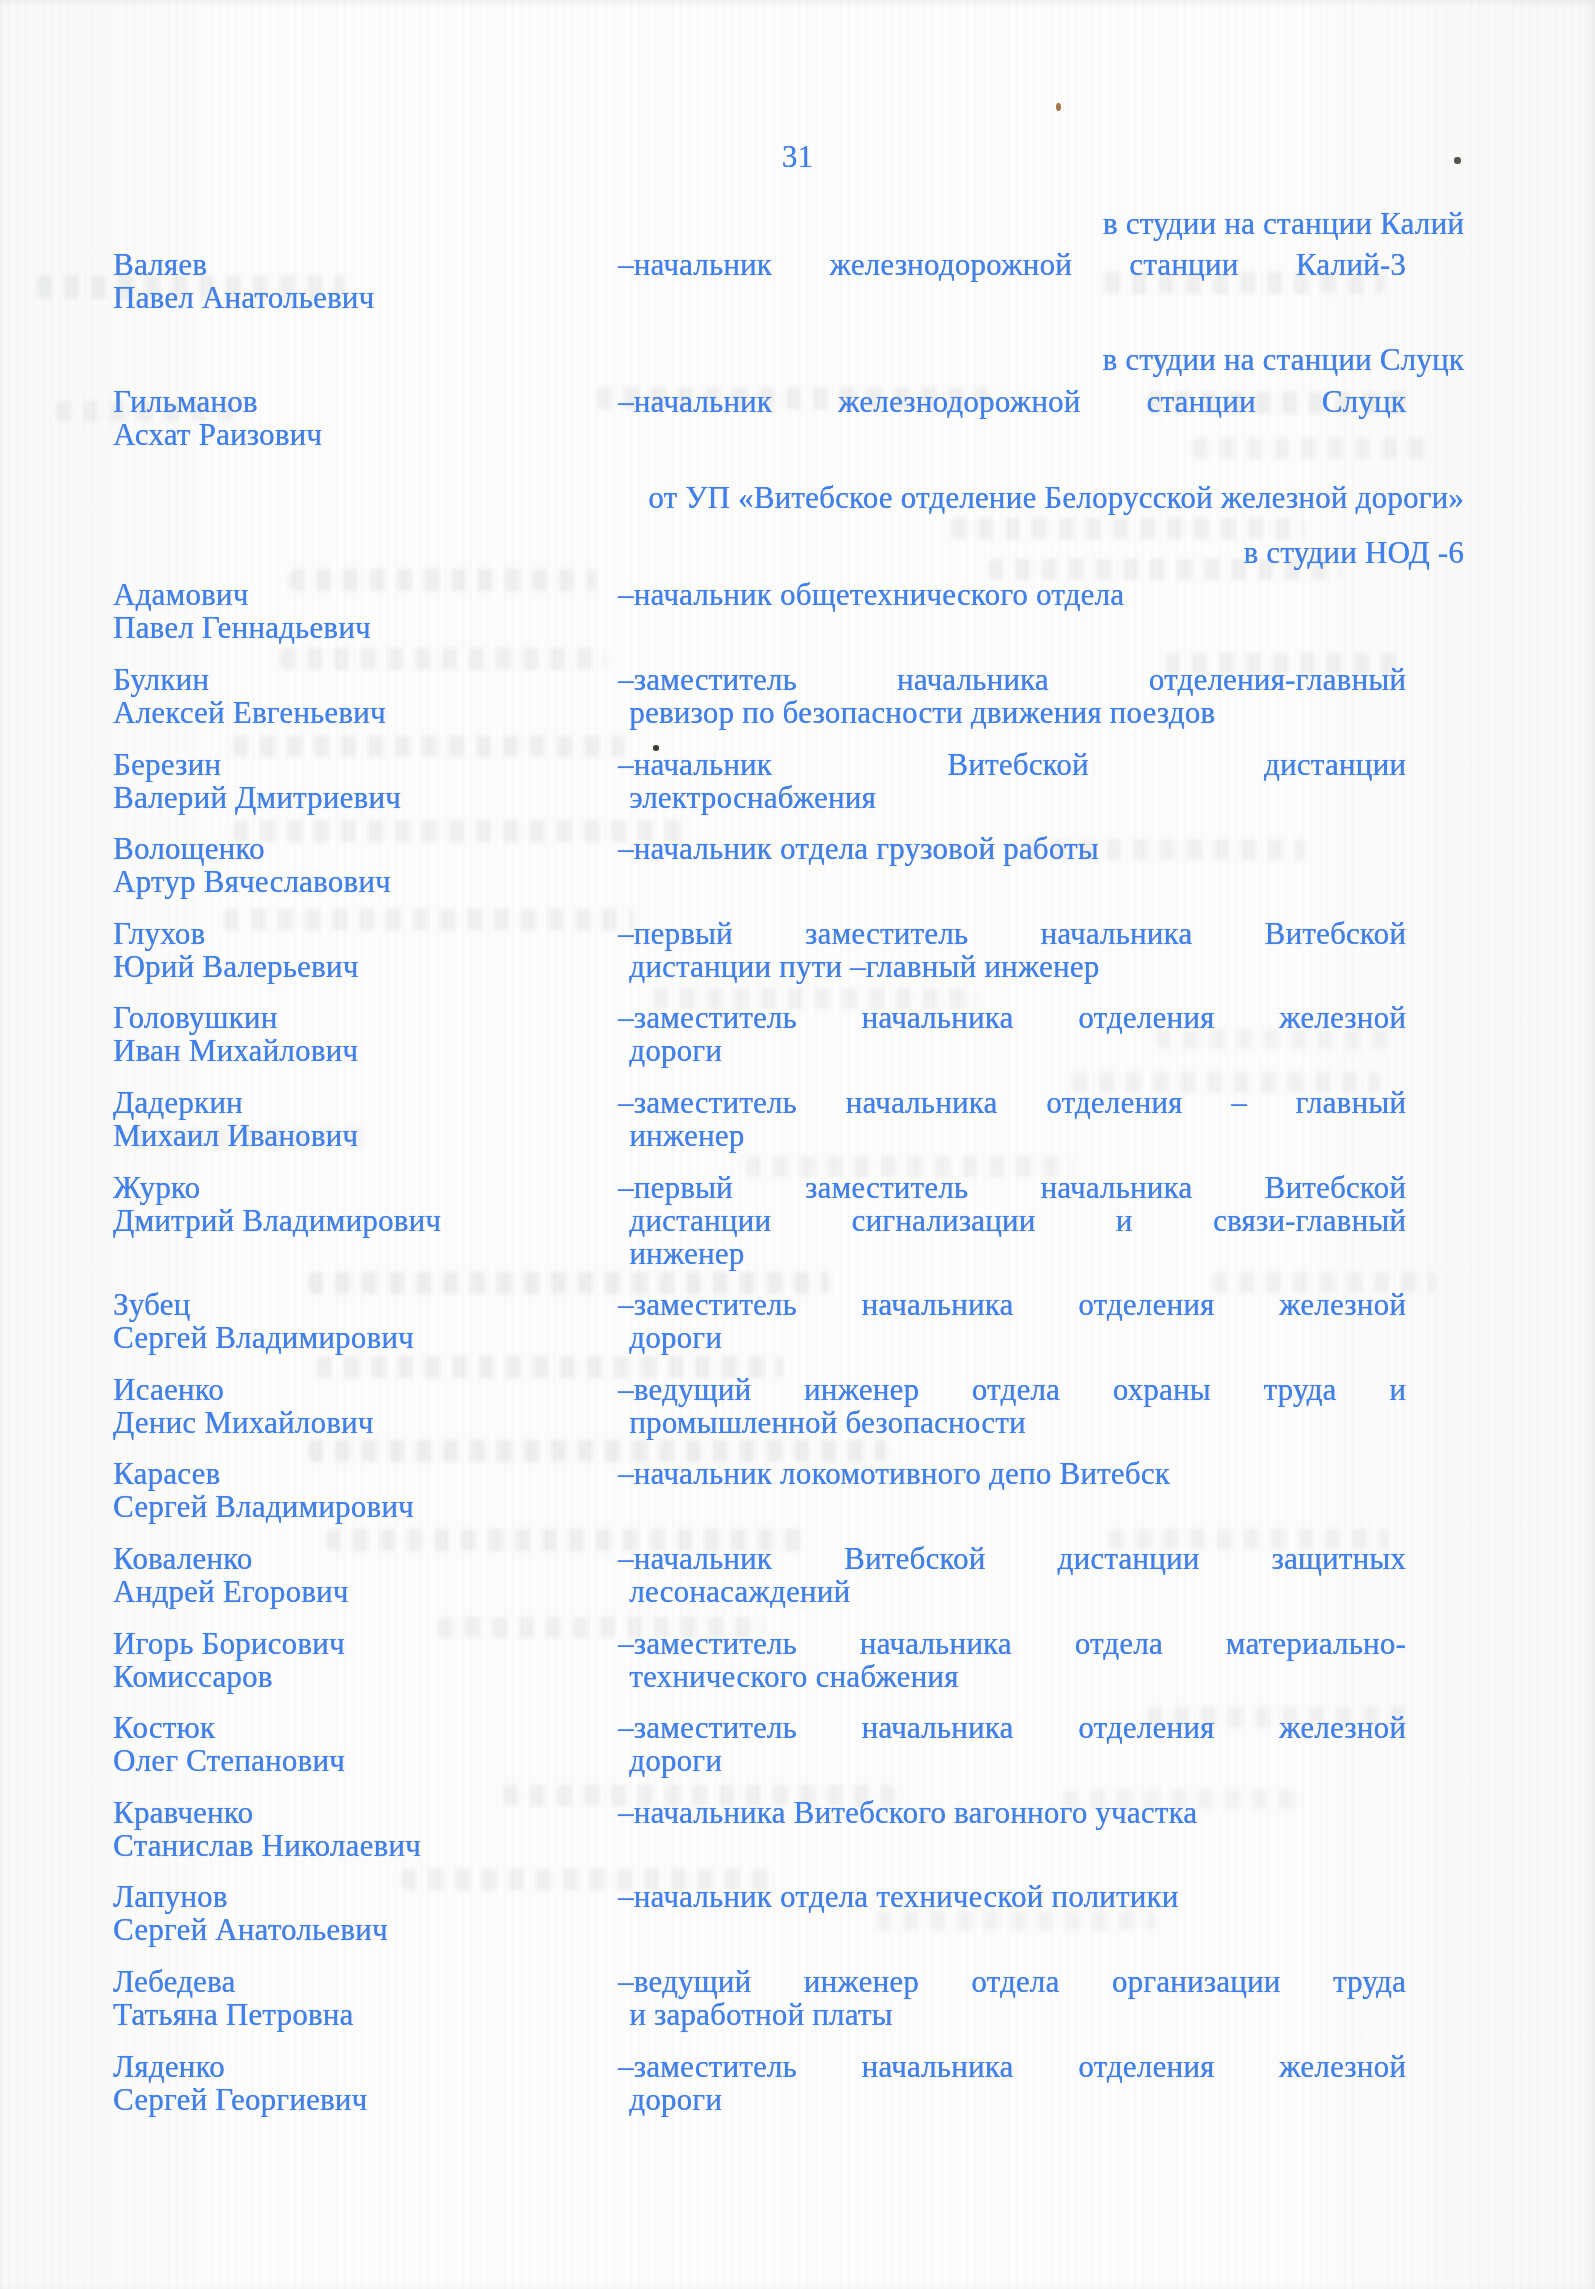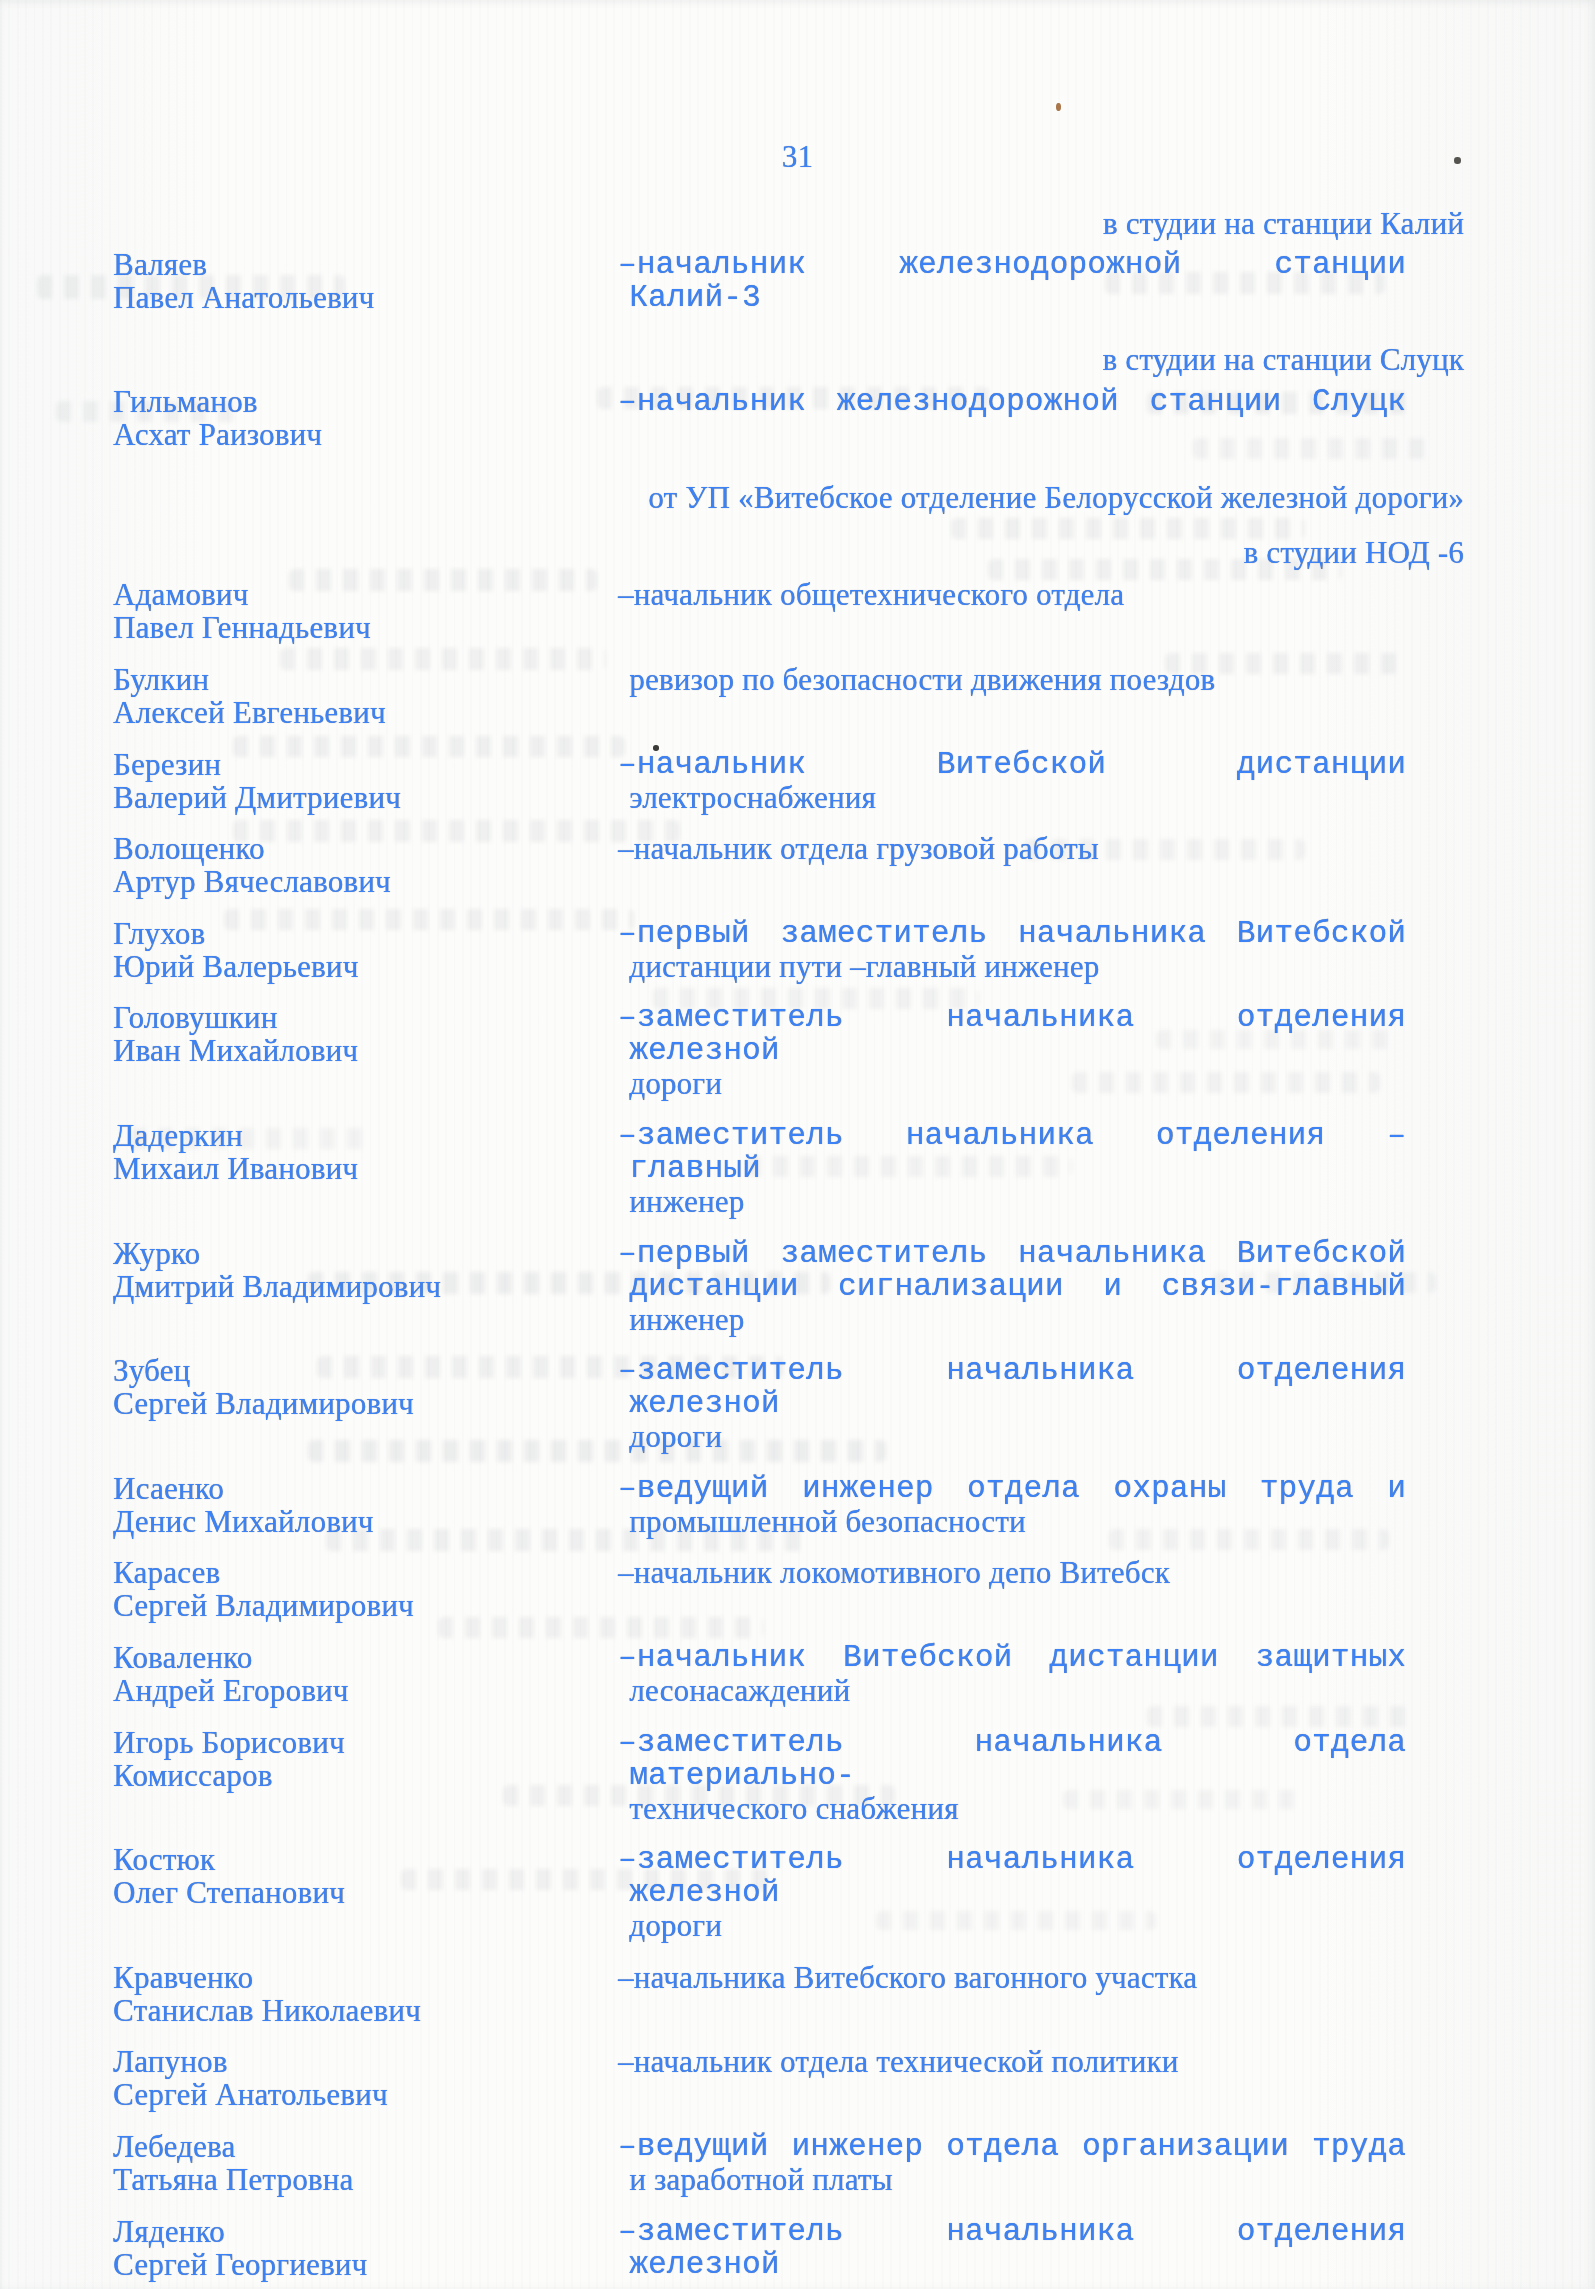--- a/index.html
+++ b/index.html
@@ -38,21 +38,21 @@
   .hdr { margin-left: 280px; width: 1184px; text-align: right; }
   .hdr-kaliy  { margin-top: 34px; margin-bottom: 8.4px; }
   .hdr-slutsk { margin-top: 29px; margin-bottom: 8.4px; }
   .hdr-up     { margin-top: 30px; margin-bottom: 0; }
   .hdr-nod    { margin-top: 22.4px; margin-bottom: 9.3px; }
 
   .entry-row { display: flex; padding-left: 113px; margin-bottom: 18.6px; gap: 39px; }
   .name-col  { width: 466px; flex: none; }
   .pos-col   { width: 788px; flex: none; padding-left: 11.2px; box-sizing: border-box; }
   .pos-line.first { text-indent: -11.2px; }
-  .pos-line.fill  { text-align: justify; text-align-last: justify; font-family: Liberation Mono, monospace; }
+  .pos-line.fill  { text-align: justify; text-align-last: justify; }
 
   
   .smudge {
     position: absolute;
     filter: blur(2.3px);
     border-radius: 5.6px;
     pointer-events: none;
   }
   .speck { position: absolute; border-radius: 50%; pointer-events: none; }
 </style>
@@ -136,20 +136,21 @@
             <div class="pos-col">
               <div class="pos-line first">–начальник общетехнического отдела</div>
             </div>
           </div>
           <div class="entry-row">
             <div class="name-col">
               <div>Булкин</div>
               <div>Алексей Евгеньевич</div>
             </div>
             <div class="pos-col">
+              <div class="pos-line first fill">–заместитель начальника отделения-главный</div>
               <div class="pos-line">ревизор по безопасности движения поездов</div>
             </div>
           </div>
           <div class="entry-row">
             <div class="name-col">
               <div>Березин</div>
               <div>Валерий Дмитриевич</div>
             </div>
             <div class="pos-col">
               <div class="pos-line first fill">–начальник Витебской дистанции</div>

